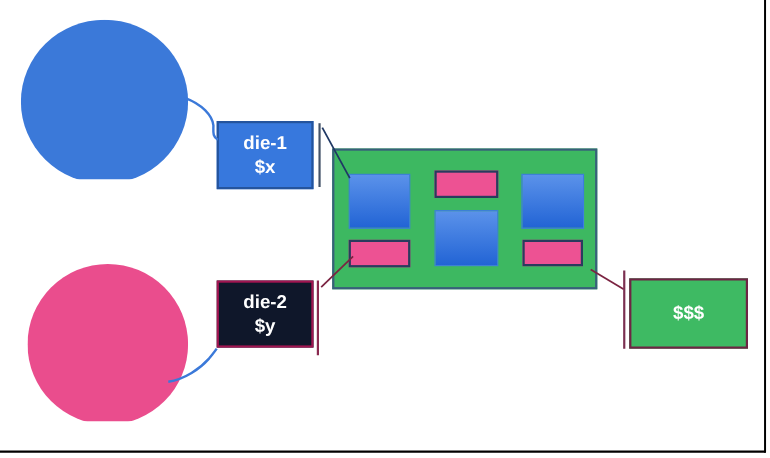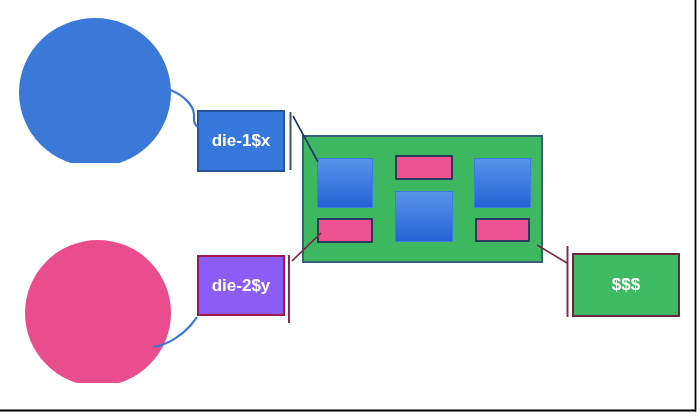--- a/index.html
+++ b/index.html
@@ -8,24 +8,24 @@
   .abs{position:absolute;box-sizing:border-box;}
 
   
   .circle{border-radius:50%;}
   #blue-circle{left:19px;top:18px;width:152px;height:149px;background:#3b79d9;
                clip-path:inset(0 0 4px 0);}
   #pink-circle{left:25px;top:240px;width:146px;height:146px;background:#ea4d8d;
                clip-path:inset(0 0 3px 0);}
 
   
-  .label-box{display:flex;flex-direction:row;align-items:center;justify-content:center;
+  .label-box{display:flex;flex-direction:column;align-items:center;justify-content:center;
              color:#ffffff;font-weight:bold;font-size:17px;line-height:22px;text-align:center;}
   #die1-box{left:197px;top:110px;width:88px;height:62px;background:#3778dd;border:2px solid #24549d;}
-  #die2-box{left:197px;top:255px;width:88px;height:61px;background:#8b5cf6;border:2px solid #a11551;}
+  #die2-box{left:197px;top:255px;width:88px;height:61px;background:#0f172a;border:2px solid #a11551;}
   #module-box{left:572px;top:253px;width:108px;height:64px;background:#3eba63;border:2px solid #6e2444;}
 
   
   #module-chip{left:302px;top:135px;width:241px;height:128px;background:#3db861;
                border:2px solid #38607a;}
   .die-sq{position:absolute;box-sizing:border-box;
           background:linear-gradient(180deg,#5b92ea 0%,#2264d5 100%);
           border:1px solid #3d7ce0;}
   .pink-comp{position:absolute;box-sizing:border-box;background:#ed5293;border:2px solid #2a3b5e;}
   #chip-die-tl{left:13px;top:21px;width:56px;height:50px;}

